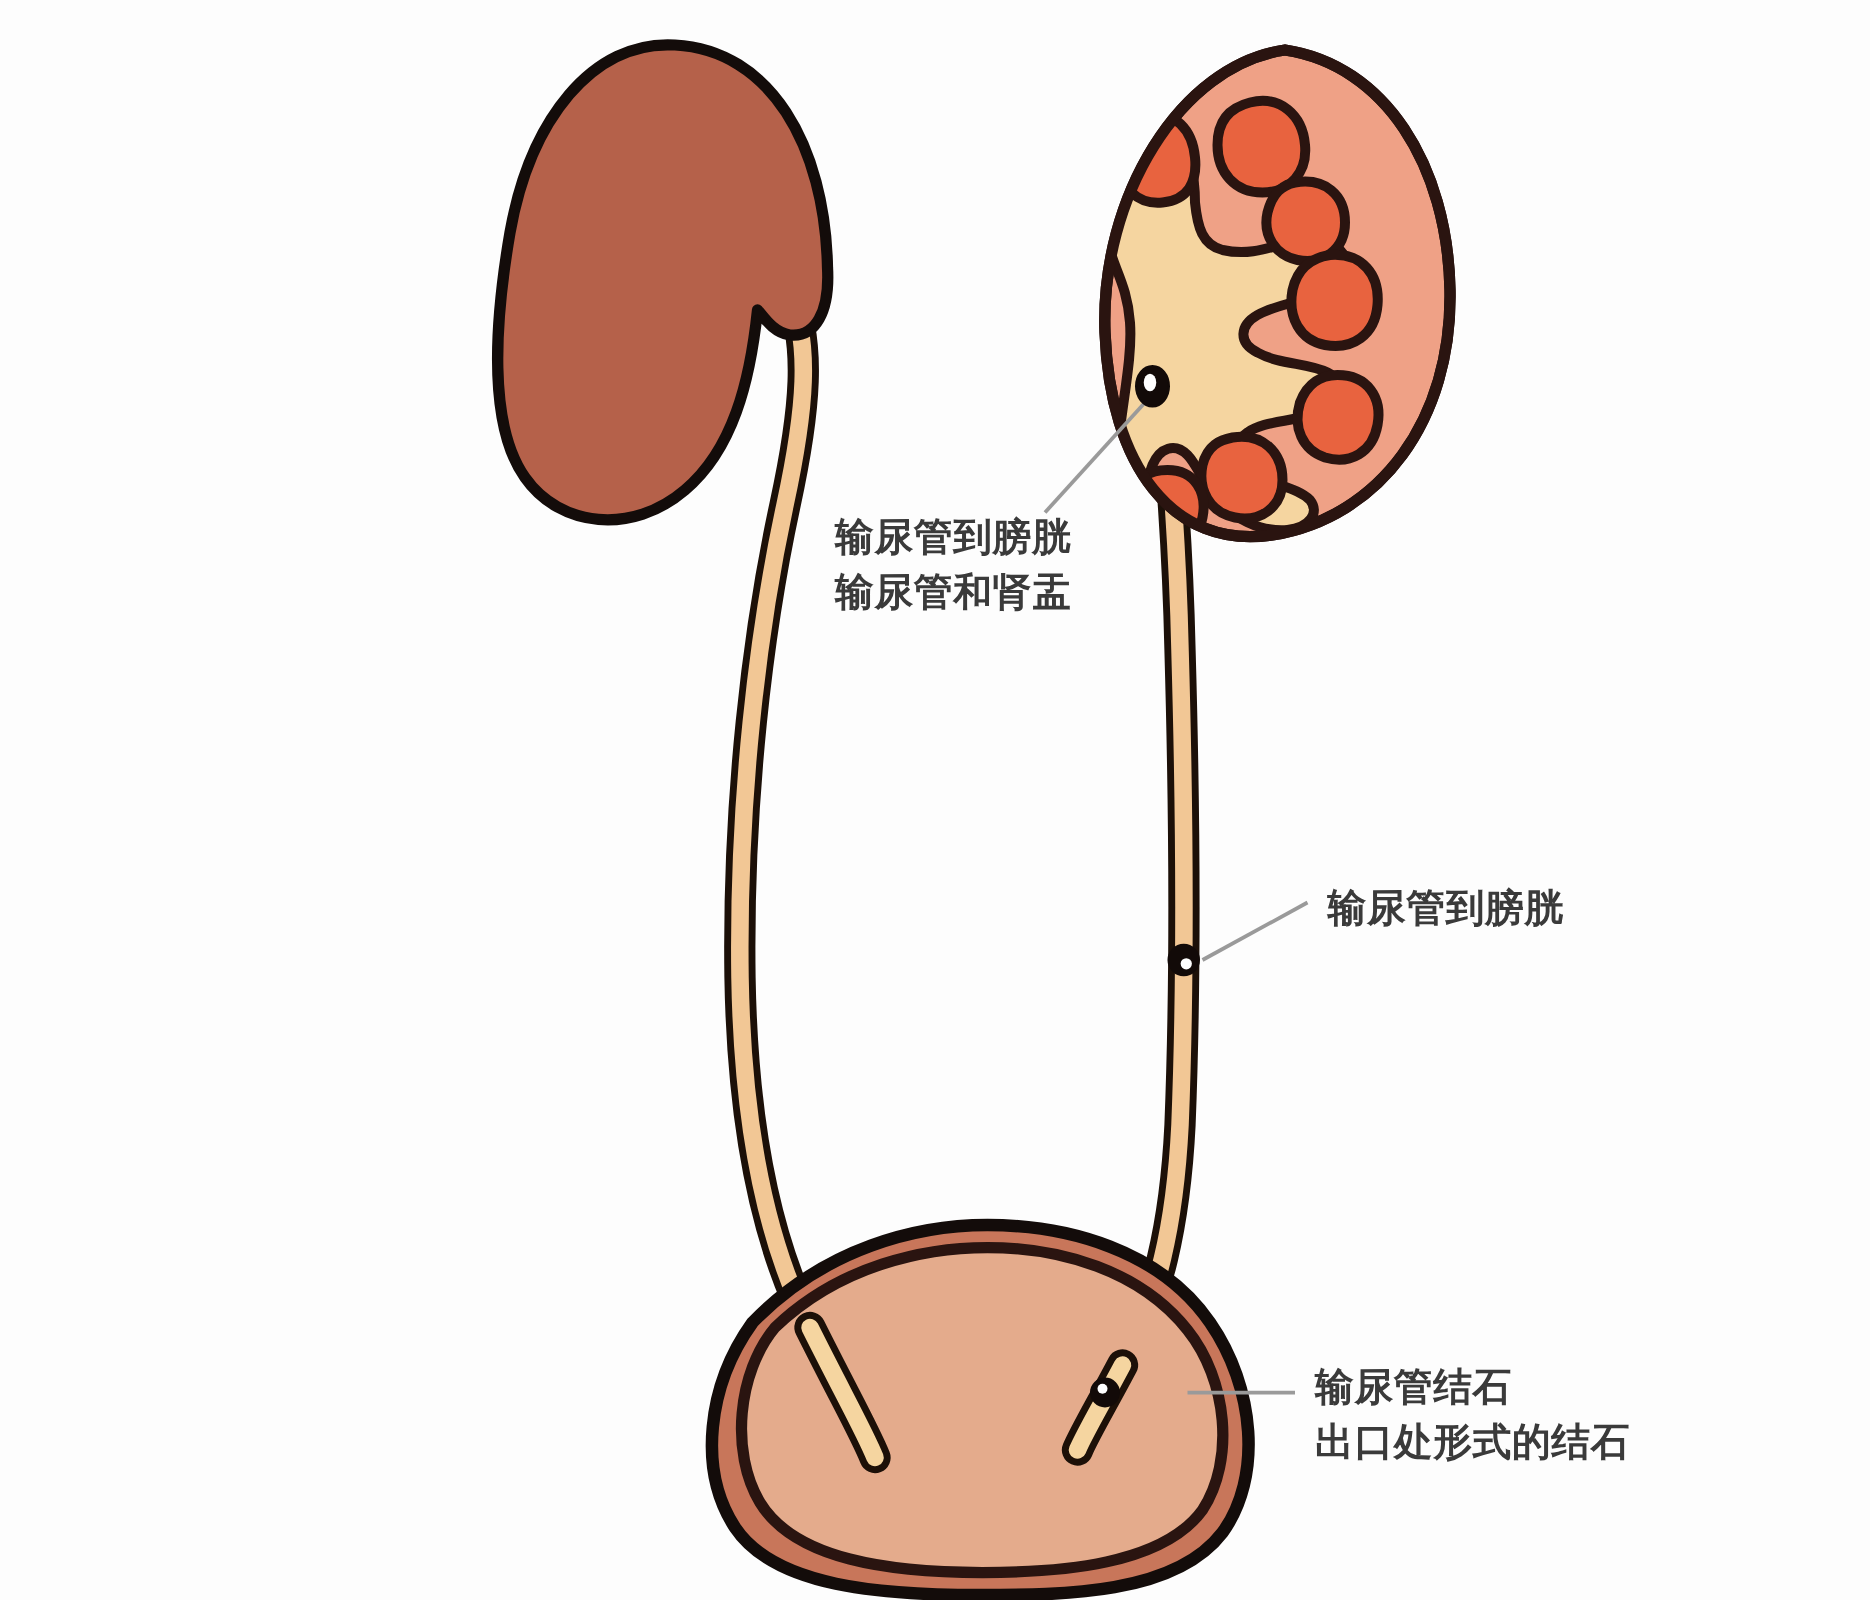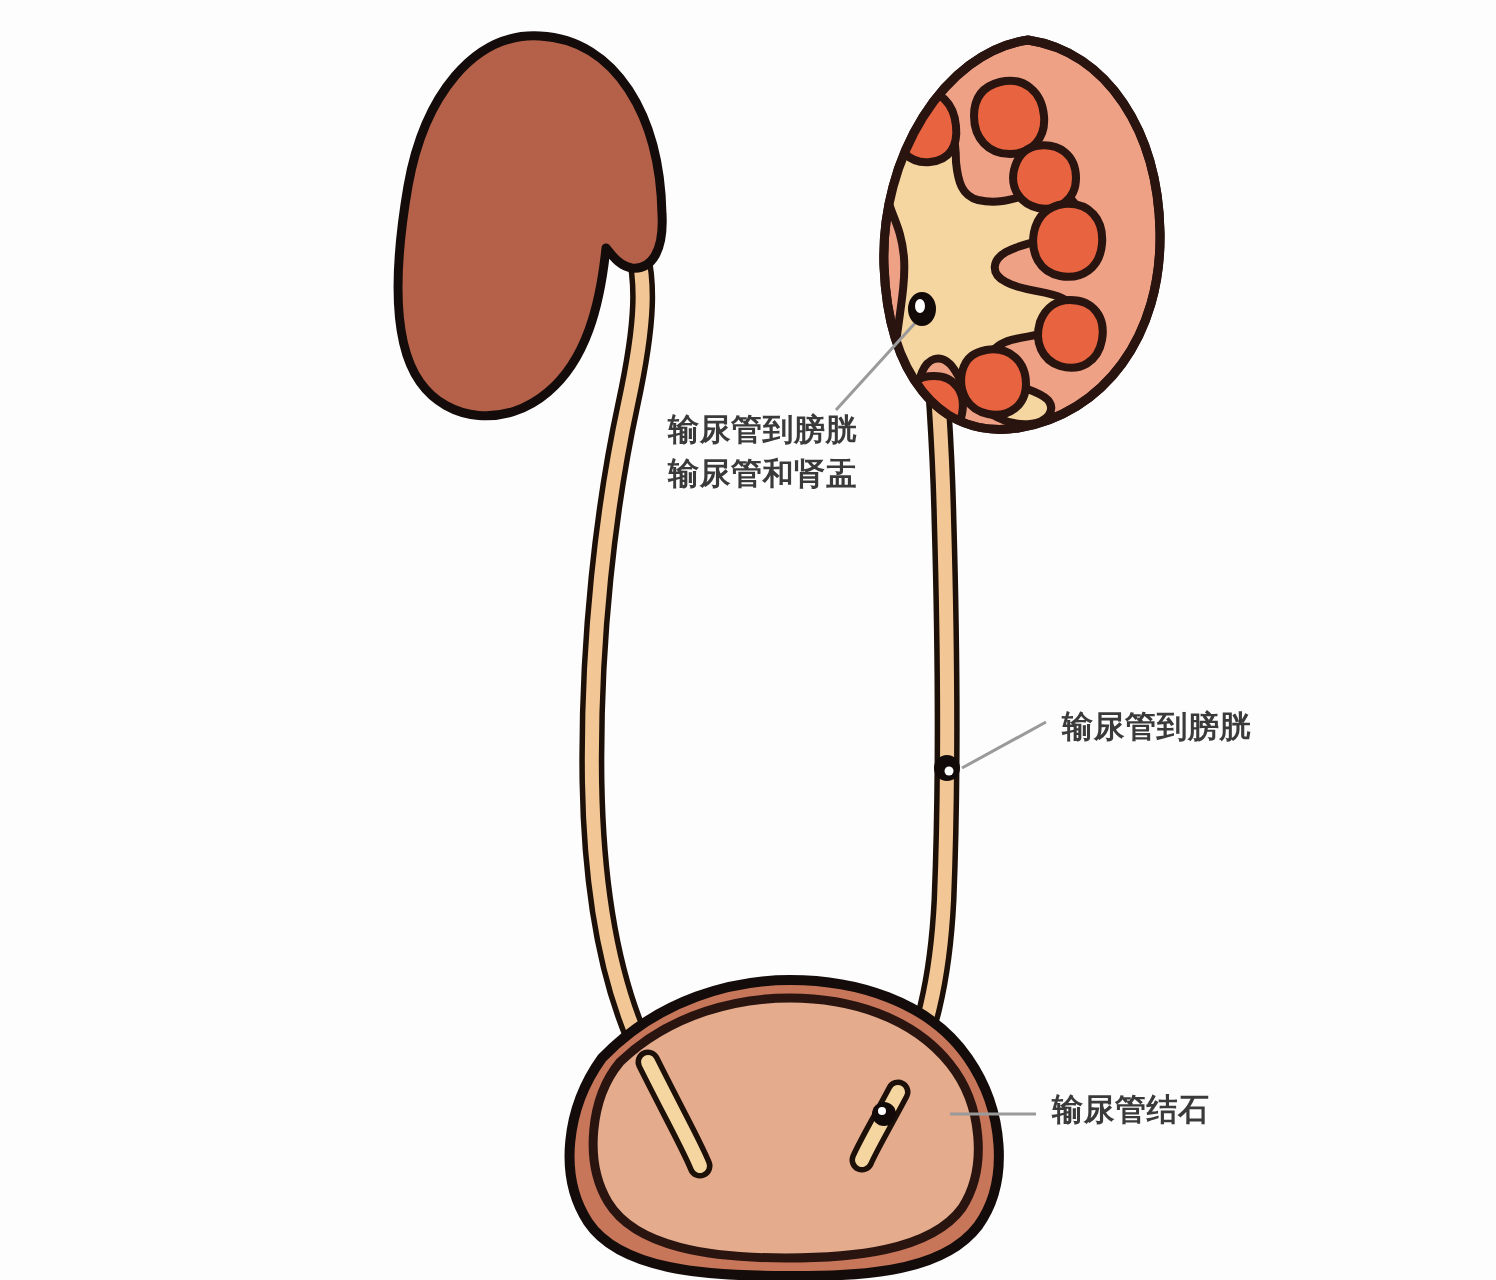--- a/index.html
+++ b/index.html
@@ -233,15 +233,15 @@
       <circle cx="884" cy="1114" r="12" fill="#120a08"></circle>
       <circle cx="882" cy="1111" r="4" fill="#ffffff"></circle>
     </g>
 
   </svg>
 
   <div class="label" id="label-upj"><span>输尿管到膀胱</span><br><span>输尿管和肾盂</span></div>
 
   <div class="label" id="label-ureter"><span>输尿管到膀胱</span></div>
 
-  <div class="label" id="label-uvj"><span>输尿管结石</span><br></div>
+  <div class="label" id="label-uvj"><span>输尿管结石</span><br><span>出口处形式的结石</span></div>
 
 </div>
 
 </body></html>

